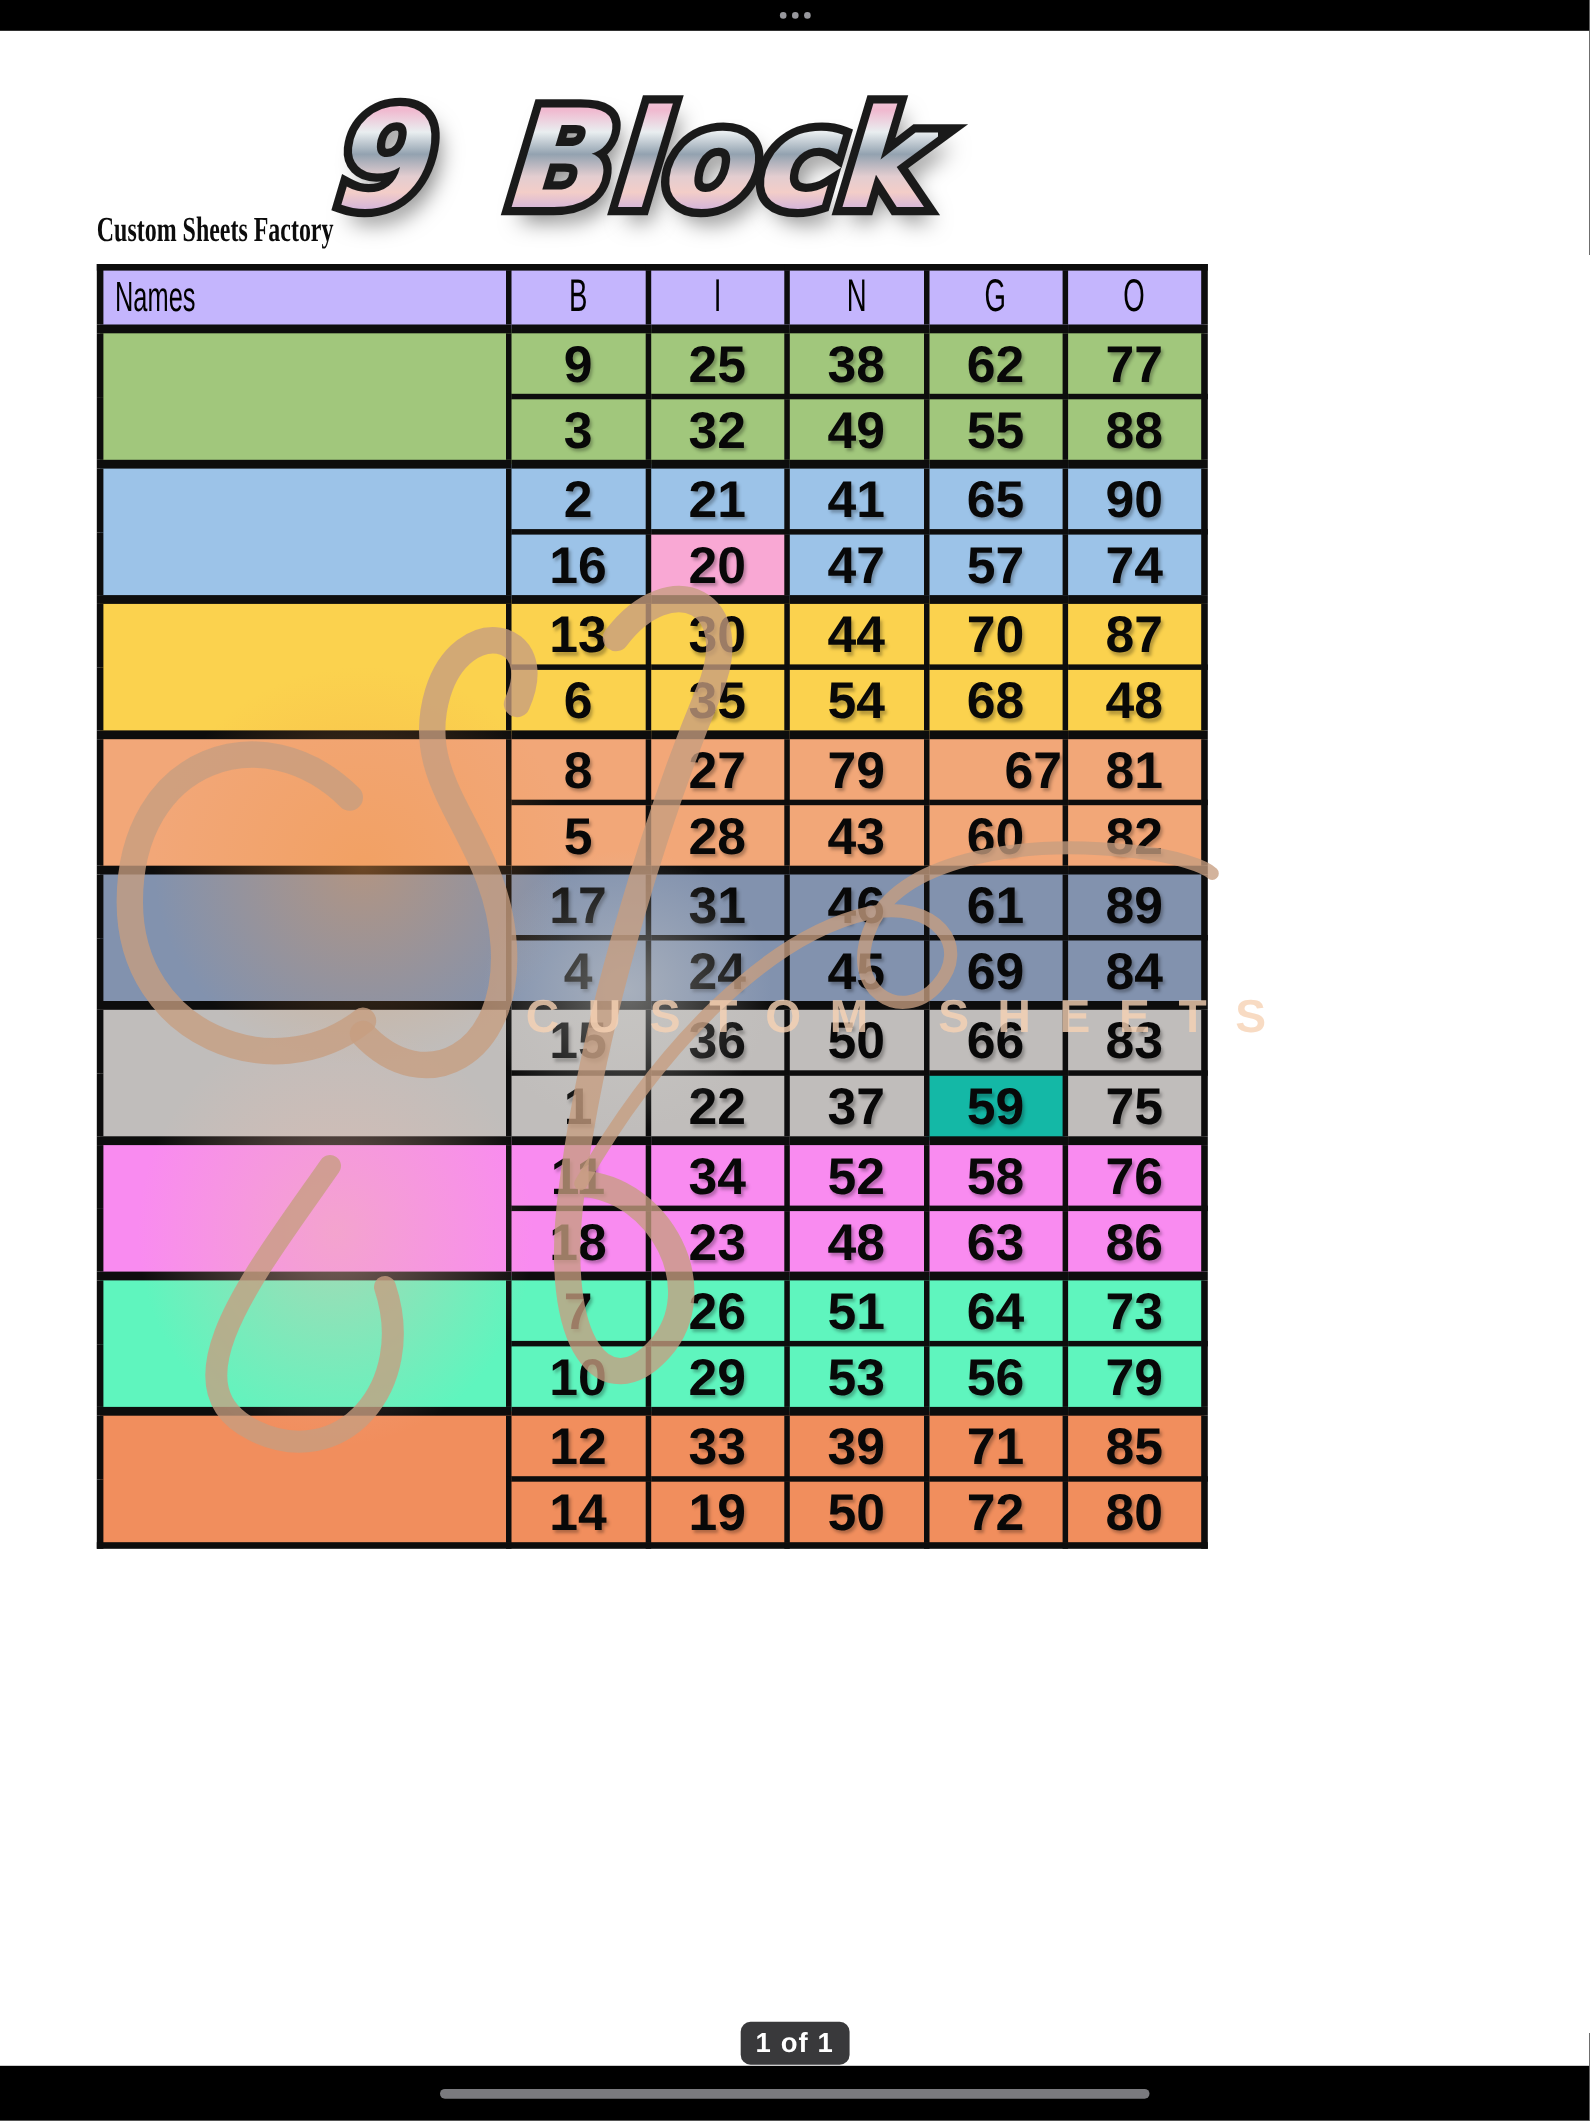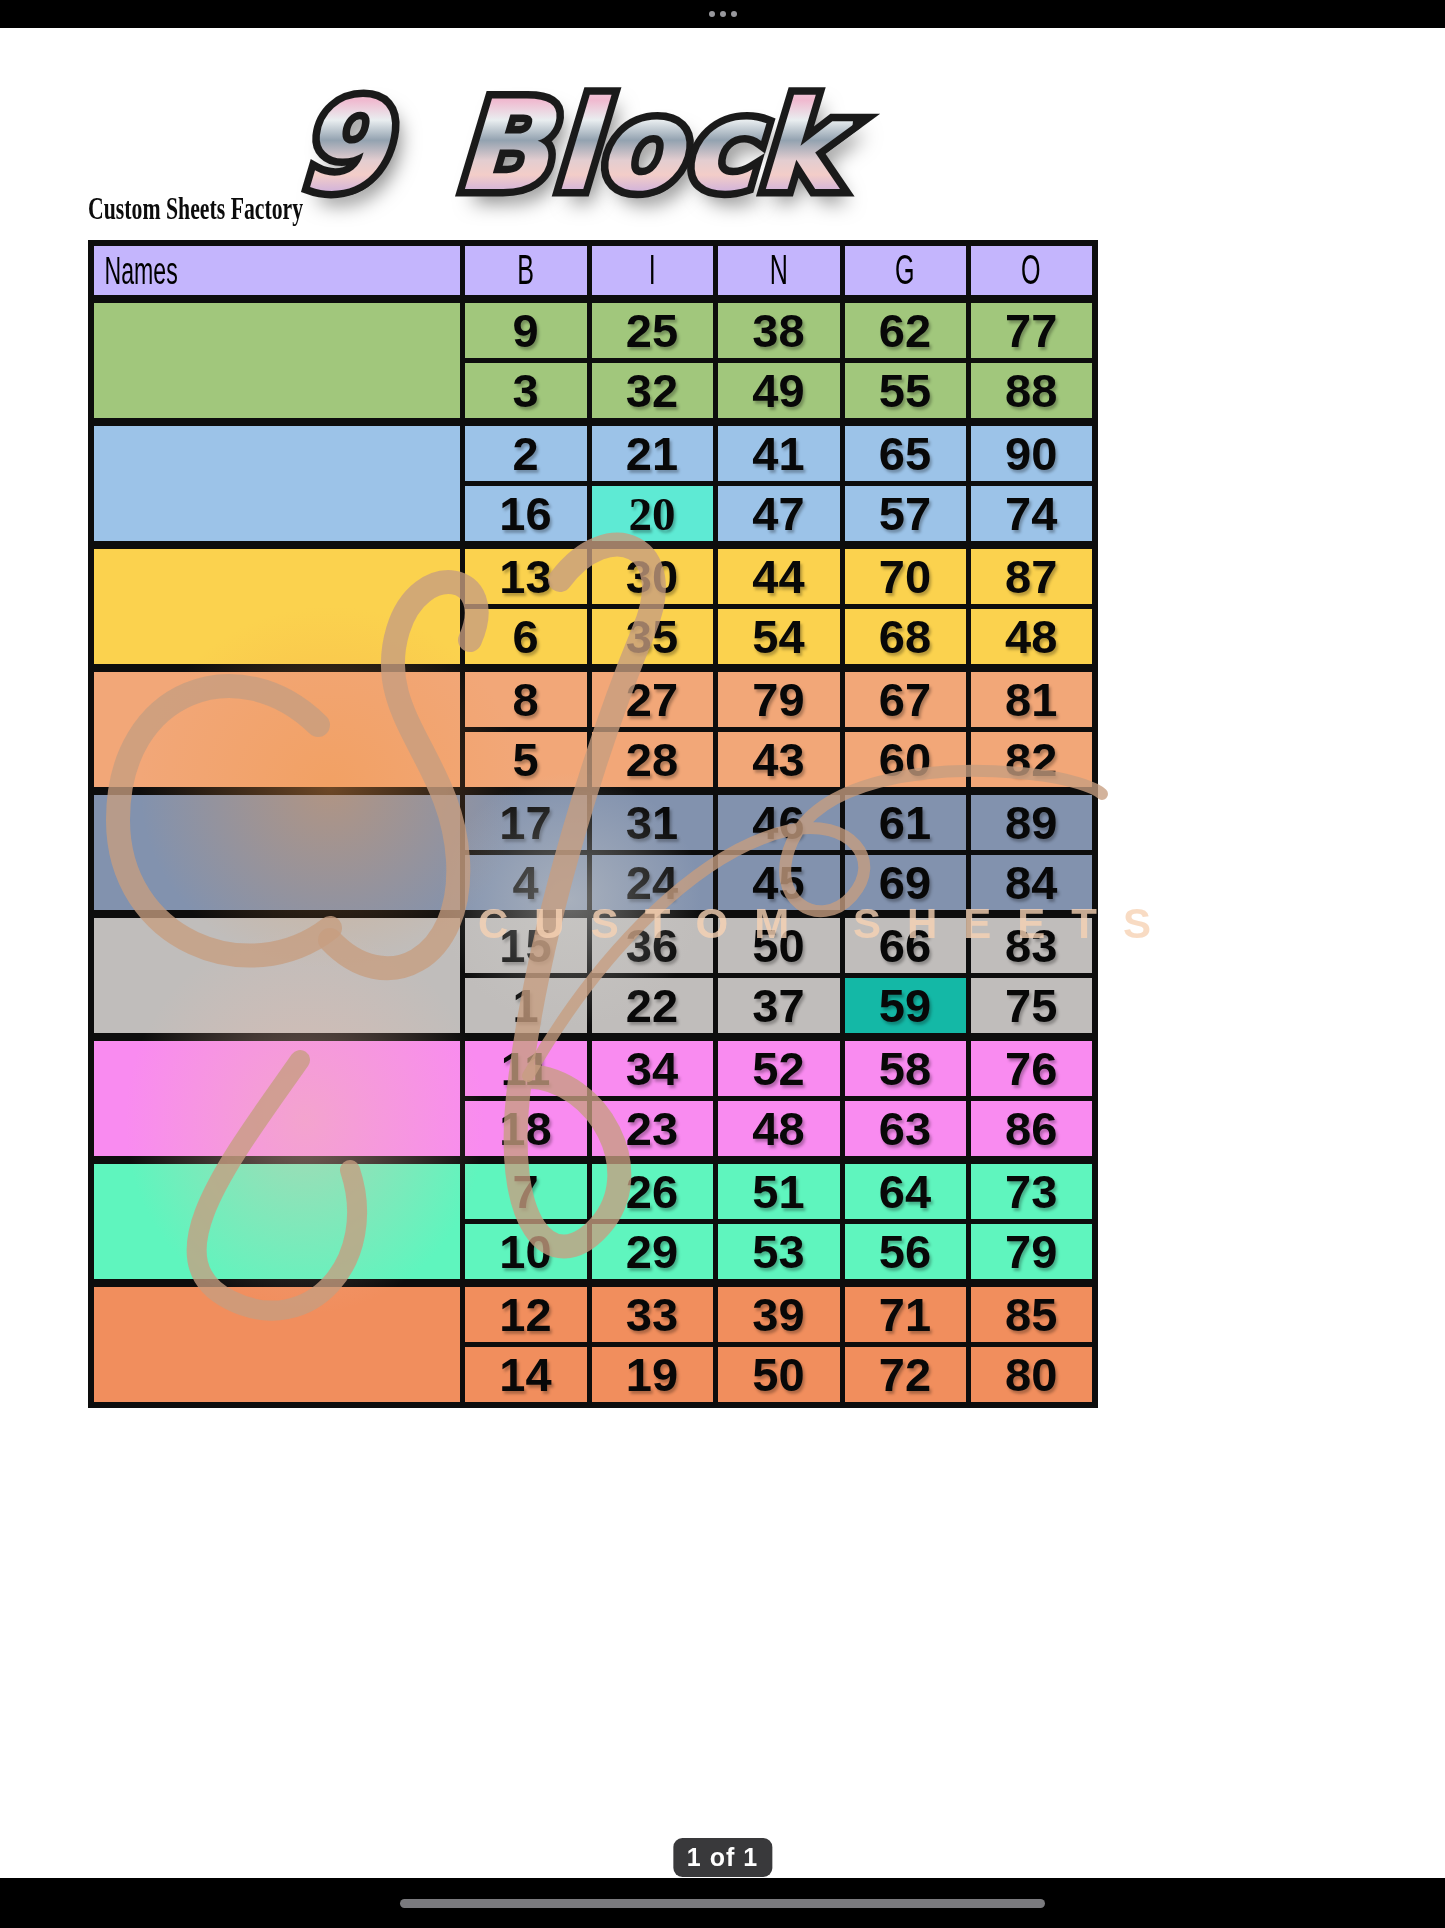--- a/index.html
+++ b/index.html
@@ -115,21 +115,21 @@
         <tr class="block-first">
           <td rowspan="2" style="background: rgb(156, 195, 232);"></td>
           <td class="num" style="background: rgb(156, 195, 232);">2</td>
           <td class="num" style="background: rgb(156, 195, 232);">21</td>
           <td class="num" style="background: rgb(156, 195, 232);">41</td>
           <td class="num" style="background: rgb(156, 195, 232);">65</td>
           <td class="num" style="background: rgb(156, 195, 232);">90</td>
         </tr>
         <tr>
           <td class="num" style="background: rgb(156, 195, 232);">16</td>
-          <td class="num" style="background: #5eead4; font-family: Liberation Serif, serif;">20</td>
+          <td class="num" style="background: #f9a8d4;">20</td>
           <td class="num" style="background: rgb(156, 195, 232);">47</td>
           <td class="num" style="background: rgb(156, 195, 232);">57</td>
           <td class="num" style="background: rgb(156, 195, 232);">74</td>
         </tr>
         <tr class="block-first">
           <td rowspan="2" style="background: rgb(251, 210, 78);"></td>
           <td class="num" style="background: rgb(251, 210, 78);">13</td>
           <td class="num" style="background: rgb(251, 210, 78);">30</td>
           <td class="num" style="background: rgb(251, 210, 78);">44</td>
           <td class="num" style="background: rgb(251, 210, 78);">70</td>
@@ -140,21 +140,21 @@
           <td class="num" style="background: rgb(251, 210, 78);">35</td>
           <td class="num" style="background: rgb(251, 210, 78);">54</td>
           <td class="num" style="background: rgb(251, 210, 78);">68</td>
           <td class="num" style="background: rgb(251, 210, 78);">48</td>
         </tr>
         <tr class="block-first">
           <td rowspan="2" style="background: rgb(242, 167, 120);"></td>
           <td class="num" style="background: rgb(242, 167, 120);">8</td>
           <td class="num" style="background: rgb(242, 167, 120);">27</td>
           <td class="num" style="background: rgb(242, 167, 120);">79</td>
-          <td class="num" style="background: rgb(242, 167, 120);">67</td>
+          <td class="num" style="background: rgb(242, 167, 120); text-align: right;">67</td>
           <td class="num" style="background: rgb(242, 167, 120);">81</td>
         </tr>
         <tr>
           <td class="num" style="background: rgb(242, 167, 120);">5</td>
           <td class="num" style="background: rgb(242, 167, 120);">28</td>
           <td class="num" style="background: rgb(242, 167, 120);">43</td>
           <td class="num" style="background: rgb(242, 167, 120);">60</td>
           <td class="num" style="background: rgb(242, 167, 120);">82</td>
         </tr>
         <tr class="block-first">

